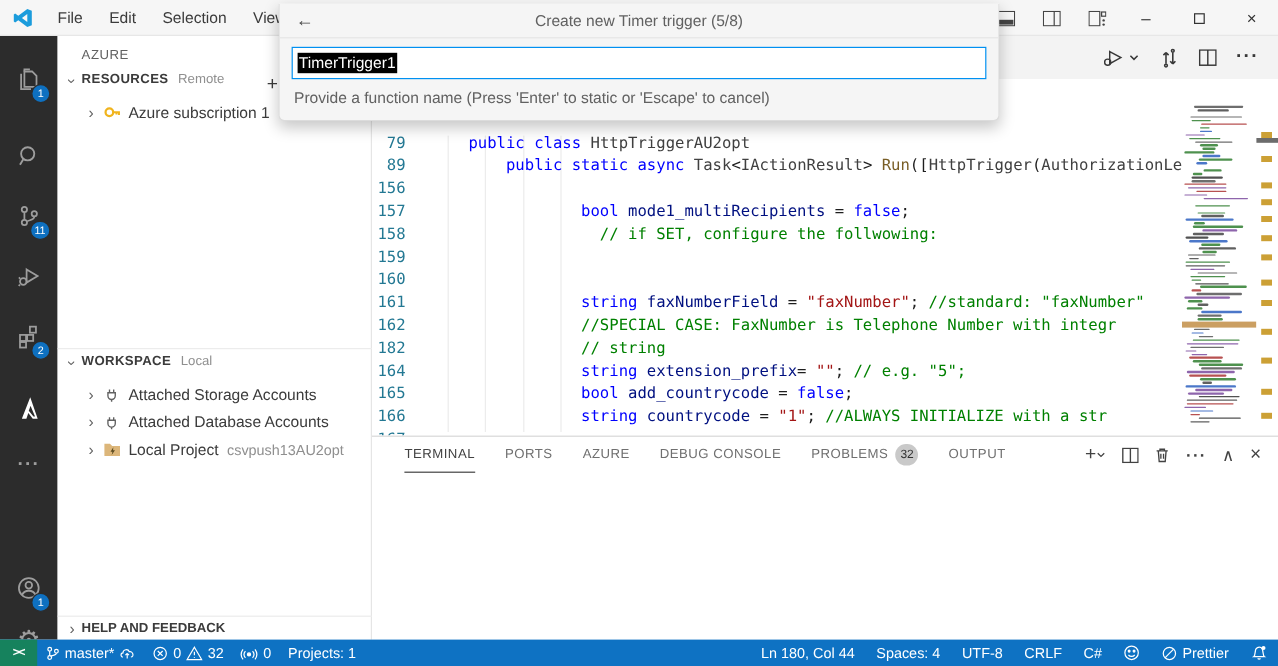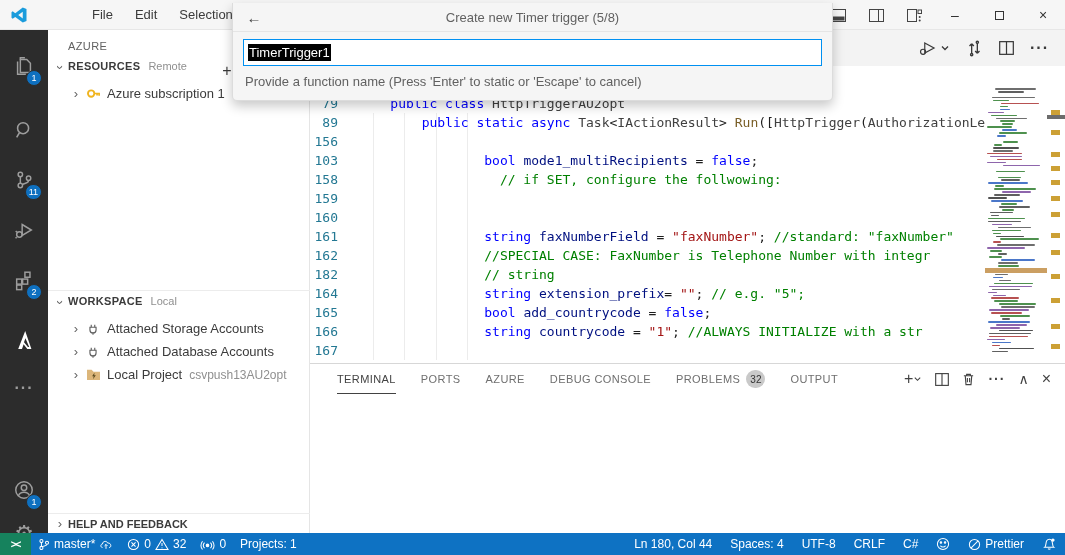--- a/index.html
+++ b/index.html
@@ -4,21 +4,21 @@
 <style>
   html,body{margin:0;padding:0;background:#888;}
   *{box-sizing:border-box;}
   #app{position:relative;width:1065px;height:555px;background:#fff;overflow:hidden;
        font-family:"Liberation Sans",sans-serif;color:#3b3b3b;}
 
   
   .titlebar{position:absolute;left:0;top:0;width:1065px;height:30px;background:#f6f6f6;
             border-bottom:1px solid #e7e7e7;display:flex;align-items:center;}
   .vslogo{width:18px;height:18px;margin:0 12px 0 10px;}
-  .menus{display:flex;gap:6px;font-size:13px;color:#3b3b3b;margin-left:44px;}
+  .menus{display:flex;gap:6px;font-size:13px;color:#3b3b3b;}
   .menu{padding:3px 8px;border-radius:4px;}
   .wincontrols{position:absolute;right:0;top:0;height:30px;display:flex;align-items:center;}
   .layico{width:38px;height:30px;display:flex;align-items:center;justify-content:center;color:#444;}
   .wcbtn{width:44px;height:30px;display:flex;align-items:center;justify-content:center;color:#333;font-size:14px;}
   .wc-maxbox{width:9px;height:9px;border:1px solid #333;}
 
   
   .activitybar{position:absolute;left:0;top:30px;width:48px;height:503px;background:#2c2c2c;}
   .abitem{position:absolute;left:0;width:48px;height:44px;display:flex;align-items:center;justify-content:center;}
   .abbadge{position:absolute;right:6px;bottom:2px;min-width:16px;height:16px;border-radius:9px;
@@ -45,21 +45,21 @@
   .help-block{position:absolute;left:0;bottom:0;width:262px;border-top:1px solid #ececec;
               height:20px;display:flex;align-items:center;padding-left:4px;}
   .help-block .hdr{font-size:11px;font-weight:bold;color:#3b3b3b;}
 
   
   .editor{position:absolute;left:310px;top:30px;width:755px;height:333px;background:#fff;}
   .tabstrip{position:absolute;left:0;top:0;width:755px;height:36px;background:#f3f3f3;
             display:flex;align-items:center;justify-content:flex-end;gap:16px;padding-right:16px;}
   .edact{display:flex;align-items:center;color:#383838;}
   .viewport{position:absolute;left:0;top:36px;width:755px;height:297px;background:#fff;overflow:hidden;}
-  .codewrap{position:absolute;left:0;top:28px;width:675px;overflow:hidden;}
+  .codewrap{position:absolute;left:0;top:44px;width:675px;overflow:hidden;}
   .cl{display:flex;height:19px;font-family:"DejaVu Sans Mono",monospace;font-size:13px;line-height:19px;white-space:pre;}
   .ln{width:42px;padding-right:14px;text-align:right;color:#237893;flex:none;}
   .lt{padding-left:7px;flex:1;overflow:hidden;}
   .sg-k{color:#0000ff}.sg-t{color:#404040}.sg-f{color:#795e26}.sg-v{color:#001080}
   .sg-s{color:#a31515}.sg-c{color:#008000}.sg-p{color:#1e1e1e}
   .guide{position:absolute;top:47px;height:247px;width:1px;background:#ececec;}
   .minimap{position:absolute;right:18px;top:22px;width:62px;height:272px;overflow:hidden;}
   .mml{position:absolute;height:1.6px;border-radius:1px;opacity:.85;}
   .mmbar{position:absolute;left:0;top:180px;width:62px;height:5px;background:#c28e46;opacity:.85;}
   .ruler{position:absolute;right:0;top:22px;width:18px;height:272px;}
@@ -310,21 +310,21 @@
 
     <div class="viewport">
       <div class="guide" style="left:63px"></div>
       <div class="guide" style="left:94px"></div>
       <div class="guide" style="left:126px"></div>
       <div class="guide" style="left:157px"></div>
       <div class="codewrap">
           <div class="cl"><span class="ln">79</span><span class="lt"><span class="sg-p">    </span><span class="sg-k">public</span><span class="sg-p"> </span><span class="sg-k">class</span><span class="sg-p"> </span><span class="sg-t">HttpTriggerAU2opt</span></span></div>
           <div class="cl"><span class="ln">89</span><span class="lt"><span class="sg-p">        </span><span class="sg-k">public</span><span class="sg-p"> </span><span class="sg-k">static</span><span class="sg-p"> </span><span class="sg-k">async</span><span class="sg-p"> </span><span class="sg-t">Task</span><span class="sg-p">&lt;</span><span class="sg-t">IActionResult</span><span class="sg-p">&gt; </span><span class="sg-f">Run</span><span class="sg-p">([</span><span class="sg-t">HttpTrigger</span><span class="sg-p">(</span><span class="sg-t">AuthorizationLevel</span></span></div>
           <div class="cl"><span class="ln">156</span><span class="lt"></span></div>
-          <div class="cl"><span class="ln">103</span><span class="lt"><span class="sg-p">                </span><span class="sg-k">bool</span><span class="sg-p"> </span><span class="sg-v">mode1_multiRecipients</span><span class="sg-p"> = </span><span class="sg-k">false</span><span class="sg-p">;</span></span></div>
+          <div class="cl"><span class="ln">157</span><span class="lt"><span class="sg-p">                </span><span class="sg-k">bool</span><span class="sg-p"> </span><span class="sg-v">mode1_multiRecipients</span><span class="sg-p"> = </span><span class="sg-k">false</span><span class="sg-p">;</span></span></div>
           <div class="cl"><span class="ln">158</span><span class="lt"><span class="sg-p">                  </span><span class="sg-c">// if SET, configure the follwowing:</span></span></div>
           <div class="cl"><span class="ln">159</span><span class="lt"></span></div>
           <div class="cl"><span class="ln">160</span><span class="lt"></span></div>
           <div class="cl"><span class="ln">161</span><span class="lt"><span class="sg-p">                </span><span class="sg-k">string</span><span class="sg-p"> </span><span class="sg-v">faxNumberField</span><span class="sg-p"> = </span><span class="sg-s">"faxNumber"</span><span class="sg-p">; </span><span class="sg-c">//standard: "faxNumber"</span></span></div>
           <div class="cl"><span class="ln">162</span><span class="lt"><span class="sg-p">                </span><span class="sg-c">//SPECIAL CASE: FaxNumber is Telephone Number with integr</span></span></div>
           <div class="cl"><span class="ln">182</span><span class="lt"><span class="sg-p">                </span><span class="sg-c">// string</span></span></div>
           <div class="cl"><span class="ln">164</span><span class="lt"><span class="sg-p">                </span><span class="sg-k">string</span><span class="sg-p"> </span><span class="sg-v">extension_prefix</span><span class="sg-p">= </span><span class="sg-s">""</span><span class="sg-p">; </span><span class="sg-c">// e.g. "5";</span></span></div>
           <div class="cl"><span class="ln">165</span><span class="lt"><span class="sg-p">                </span><span class="sg-k">bool</span><span class="sg-p"> </span><span class="sg-v">add_countrycode</span><span class="sg-p"> = </span><span class="sg-k">false</span><span class="sg-p">;</span></span></div>
           <div class="cl"><span class="ln">166</span><span class="lt"><span class="sg-p">                </span><span class="sg-k">string</span><span class="sg-p"> </span><span class="sg-v">countrycode</span><span class="sg-p"> = </span><span class="sg-s">"1"</span><span class="sg-p">; </span><span class="sg-c">//ALWAYS INITIALIZE with a str</span></span></div>
           <div class="cl"><span class="ln">167</span><span class="lt"></span></div>

